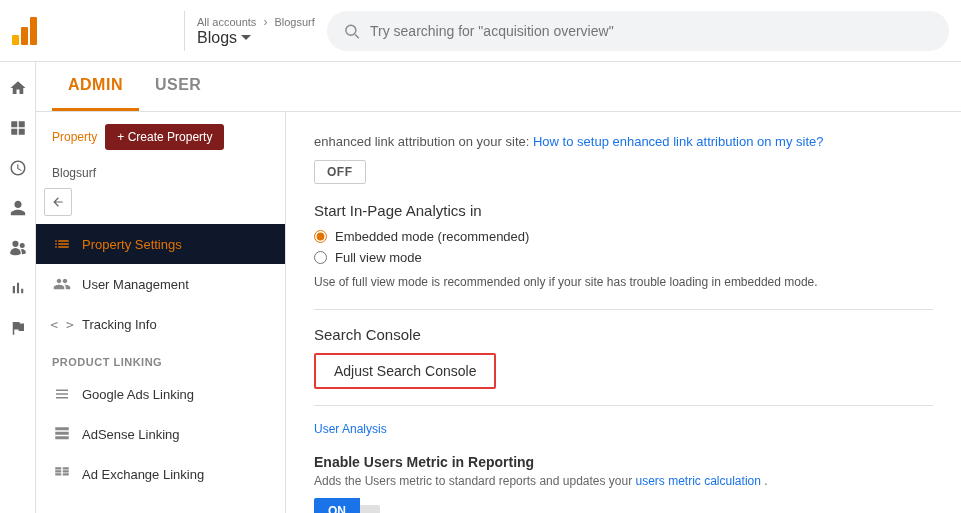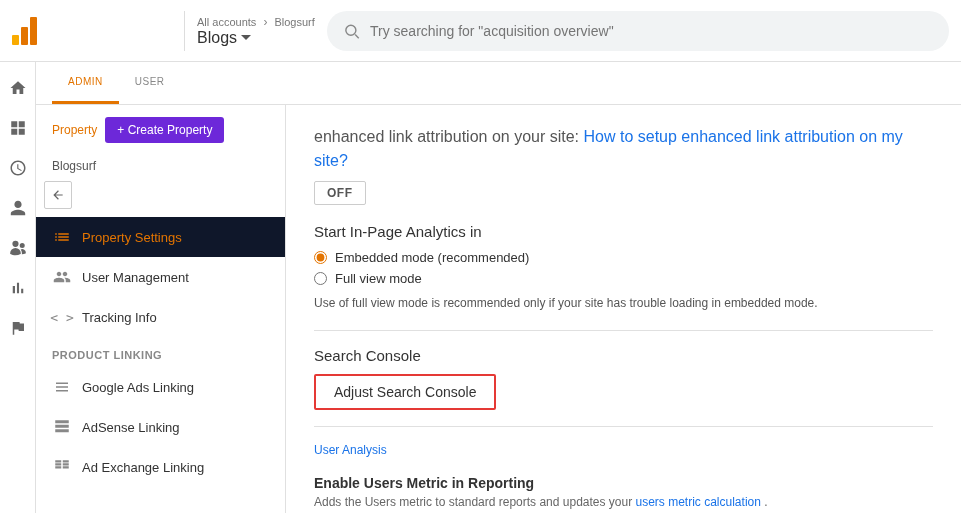--- a/index.html
+++ b/index.html
@@ -125,22 +125,22 @@
       overflow: hidden;
     }
     .tab-bar {
       display: flex;
       border-bottom: 1px solid #e0e0e0;
       background: #fff;
       padding: 0 16px;
     }
     .tab {
       padding: 14px 16px;
-      font-size: 10px;
-      font-weight: 400;
+      font-size: 16px;
+      font-weight: 700;
       color: #888;
       cursor: pointer;
       border-bottom: 3px solid transparent;
       letter-spacing: 0.5px;
     }
     .tab.active {
       color: #e37400;
       border-bottom: 3px solid #e37400;
     }
 
@@ -164,21 +164,21 @@
       display: flex;
       align-items: center;
       gap: 8px;
     }
     .property-label {
       font-size: 12px;
       color: #e37400;
       font-weight: 500;
     }
     .create-property-btn {
-      background: #6d28d9;
+      background: #7f1d1d;
       color: #fff;
       border: none;
       border-radius: 3px;
       padding: 6px 12px;
       font-size: 12px;
       cursor: pointer;
       display: flex;
       align-items: center;
       gap: 4px;
       font-weight: 500;
@@ -246,21 +246,21 @@
     }
 
     
     .right-panel {
       flex: 1;
       overflow-y: auto;
       padding: 20px 28px;
       background: #fff;
     }
     .info-text {
-      font-size: 16px;
+      font-size: 13px;
       color: #555;
       margin-bottom: 8px;
       line-height: 1.5;
     }
     .link-blue { color: #1a73e8; text-decoration: none; cursor: pointer; }
     .toggle-row {
       display: flex;
       align-items: center;
       margin-bottom: 18px;
     }

